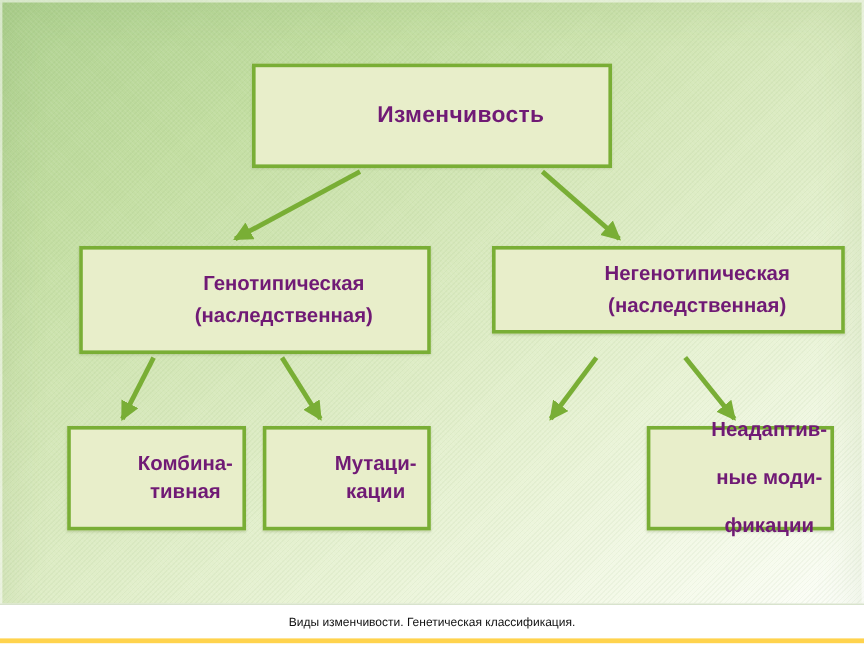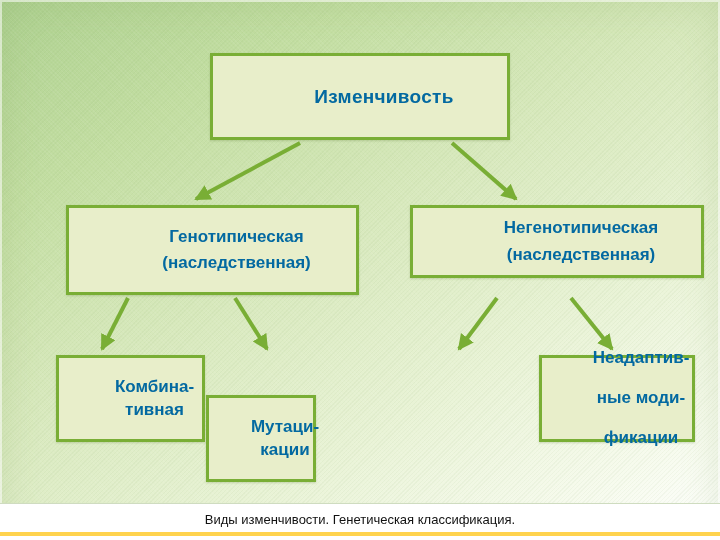--- a/index.html
+++ b/index.html
@@ -28,53 +28,53 @@
   .node {
     position: absolute;
     box-sizing: border-box;
     background: #e8eeca;
     border: 3px solid #79ae35;
     display: flex;
     flex-direction: column;
     align-items: center;
     justify-content: center;
     text-align: center;
-    color: #0369a1;
+    color: #701a75;
     font-weight: bold;
     box-shadow: 0 1px 2px rgba(90,120,50,.25);
     padding-left: 48px;
   }
   .node .line { display: block; }
   .node-root {
     left: 210px; top: 53px; width: 300px; height: 87px;
     font-size: 19px; letter-spacing: .3px;
   }
   .node-l2 { font-size: 17px; line-height: 1.55; margin-left: 24px; }
   .node-l2a { left: 42px;  top: 205px; width: 293px; height: 90px; }
   .node-l2b { left: 386px; top: 205px; width: 294px; height: 73px; }
   .node-l3 { font-size: 17px; line-height: 1.35; top: 355px; height: 87px; }
   .node-l3a { left: 30px;  width: 149px; margin-left: 26px; }
-  .node-l3b { left: 206px; width: 110px; margin-top: 40px; }
+  .node-l3b { left: 219px; width: 140px; }
   .node-l3c { left: 365px; width: 164px; }
   .node-l3d { left: 539px; width: 156px; gap: 17px; }
   .footer {
     position: absolute;
     left: 0; right: 0; bottom: 0;
     height: 36px;
     background: #ffffff;
     border-top: 1px solid #cfdcc0;
   }
   .caption {
     position: absolute;
     left: 0; right: 0; top: 3px;
     height: 24px;
     display: flex;
     align-items: center;
     justify-content: center;
-    font-size: 13px;
+    font-size: 10px;
     color: #111111;
   }
   .accent-line {
     position: absolute;
     left: 0; right: 0; bottom: 4px;
     height: 4px;
     background: #ffd34d;
   }
 </style>
 </head>

